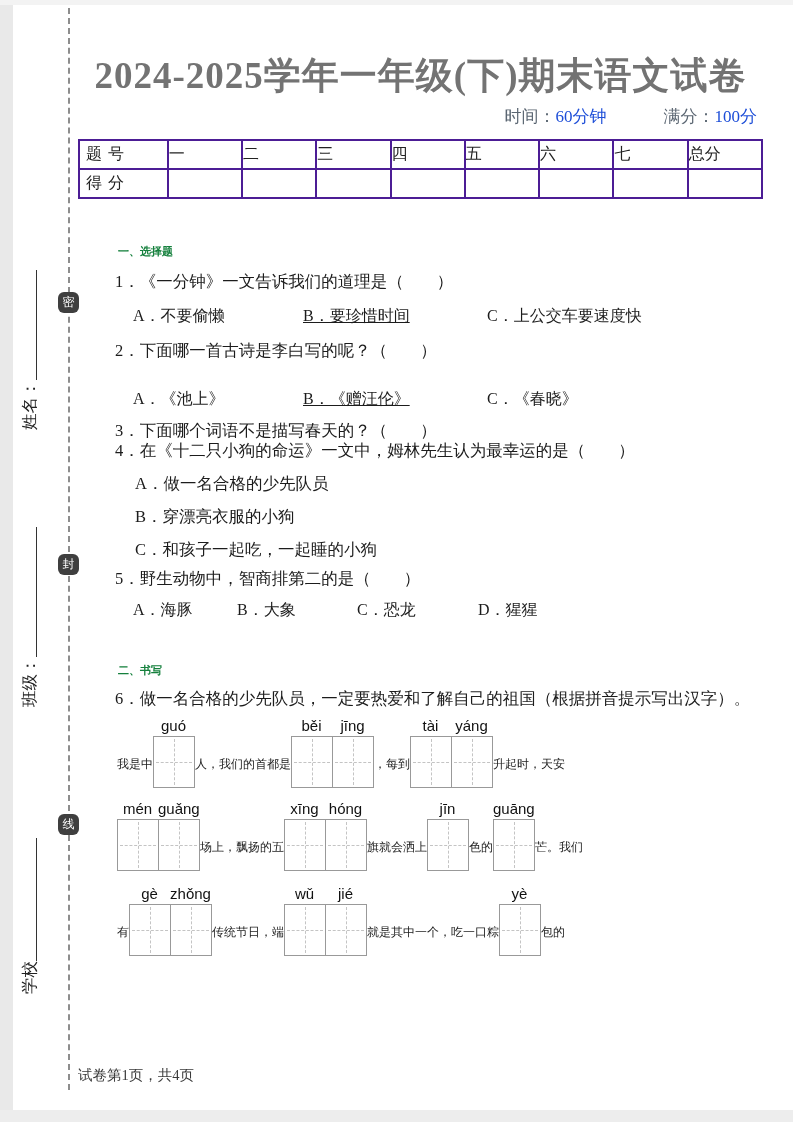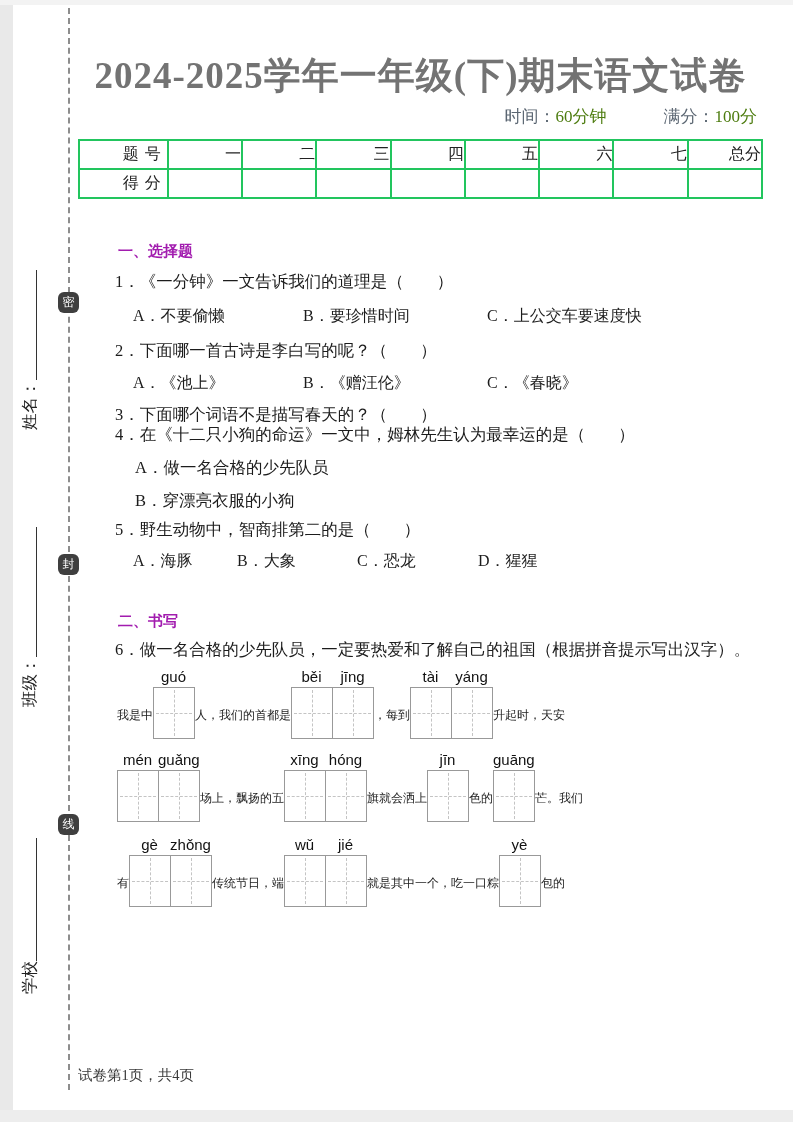--- a/index.html
+++ b/index.html
@@ -20,36 +20,36 @@
               font-size:16.5px;color:#222;white-space:nowrap;}
   .sblank{flex:1;height:13px;border-bottom:1.6px solid #333;}
   #lbl-name{left:-50px;top:339px;width:160px;}
   #lbl-class{left:-60px;top:606px;width:180px;}
   #lbl-school{left:-48px;top:905px;width:156px;}
 
   .content{position:absolute;left:78px;top:52px;width:685px;}
   .title{font-size:37px;font-weight:bold;text-align:center;letter-spacing:1px;line-height:48px;color:#737373;}
   .meta{margin-top:6px;text-align:right;font-size:17px;line-height:22px;padding-right:6px;}
   .meta .lab{color:#5b6672;padding-left:23px;}
-  .meta .val{color:#4d7c0f;}
+  .meta .val{color:#1d4ed8;}
   .meta .gap{display:inline-block;width:34px;}
 
   table.score{margin-top:11px;width:100%;border-collapse:collapse;table-layout:fixed;}
-  table.score td{border:2px solid #22c55e;height:27px;text-align:right;font-size:16px;color:#222;padding:0;}
+  table.score td{border:2px solid #4c1d95;height:27px;text-align:left;font-size:16px;color:#222;padding:0;}
   table.score td.lab{letter-spacing:6px;padding-left:6px;}
   table.score col.c0{width:13%;}
 
-  .sec-h{margin-top:42px;padding-left:40px;font-size:15px;font-weight:bold;line-height:20px;color:#a21caf;}
+  .sec-h{margin-top:42px;padding-left:40px;font-size:11px;font-weight:bold;line-height:20px;color:#15803d;}
   .sec-h2{margin-top:40px;}
   .q{padding-left:37px;font-size:16.5px;line-height:20px;}
   .q1{margin-top:11px;} .q2{margin-top:15px;} .q3{margin-top:12px;} .q4{}
   .q5{margin-top:9px;} .q6{margin-top:9px;}
   .opts{display:flex;padding-left:55px;font-size:16px;line-height:20px;}
-  .m14{margin-top:14px;} .m12{margin-top:12px;} .m11{margin-top:11px;}
-  .o3 .opt:nth-child(1){width:170px;} .o3 .opt:nth-child(2){width:184px;}
+  .m14{margin-top:14px;} .m12{margin-top:28px;} .m11{margin-top:11px;}
+  .o3 .opt:nth-child(1){width:170px;} .o3 .opt:nth-child(2){width:184px;text-decoration:underline;}
   .o4 .opt:nth-child(1){width:104px;} .o4 .opt:nth-child(2){width:120px;} .o4 .opt:nth-child(3){width:121px;}
   .ostack{padding-left:57px;font-size:16.5px;line-height:20px;margin-top:13px;}
 
   
   .pline{display:flex;align-items:flex-end;padding-left:39px;}
   .pl1{margin-top:7px;} .pl2{margin-top:11px;} .pl3{margin-top:13px;}
   .ptext{padding-bottom:15px;font-size:12px;white-space:nowrap;}
   .bgroup{display:inline-flex;flex-direction:column;}
   .prow{display:flex;}
   .pin{width:41px;text-align:center;font-family:"Liberation Sans","DejaVu Sans",sans-serif;
@@ -147,20 +147,21 @@
       <span class="opt">A．《池上》</span>
       <span class="opt">B．《赠汪伦》</span>
       <span class="opt">C．《春晓》</span>
     </div>
 
     <div class="q q3">3．下面哪个词语不是描写春天的？（　　）</div>
 
     <div class="q q4">4．在《十二只小狗的命运》一文中，姆林先生认为最幸运的是（　　）</div>
     <div class="ostack">A．做一名合格的少先队员</div>
     <div class="ostack">B．穿漂亮衣服的小狗</div>
+    <div class="ostack">C．和孩子一起吃，一起睡的小狗</div>
 
     <div class="q q5">5．野生动物中，智商排第二的是（　　）</div>
     <div class="opts o4 m11">
       <span class="opt">A．海豚</span>
       <span class="opt">B．大象</span>
       <span class="opt">C．恐龙</span>
       <span class="opt">D．猩猩</span>
     </div>
 
     <div class="sec-h sec-h2">二、书写</div>

